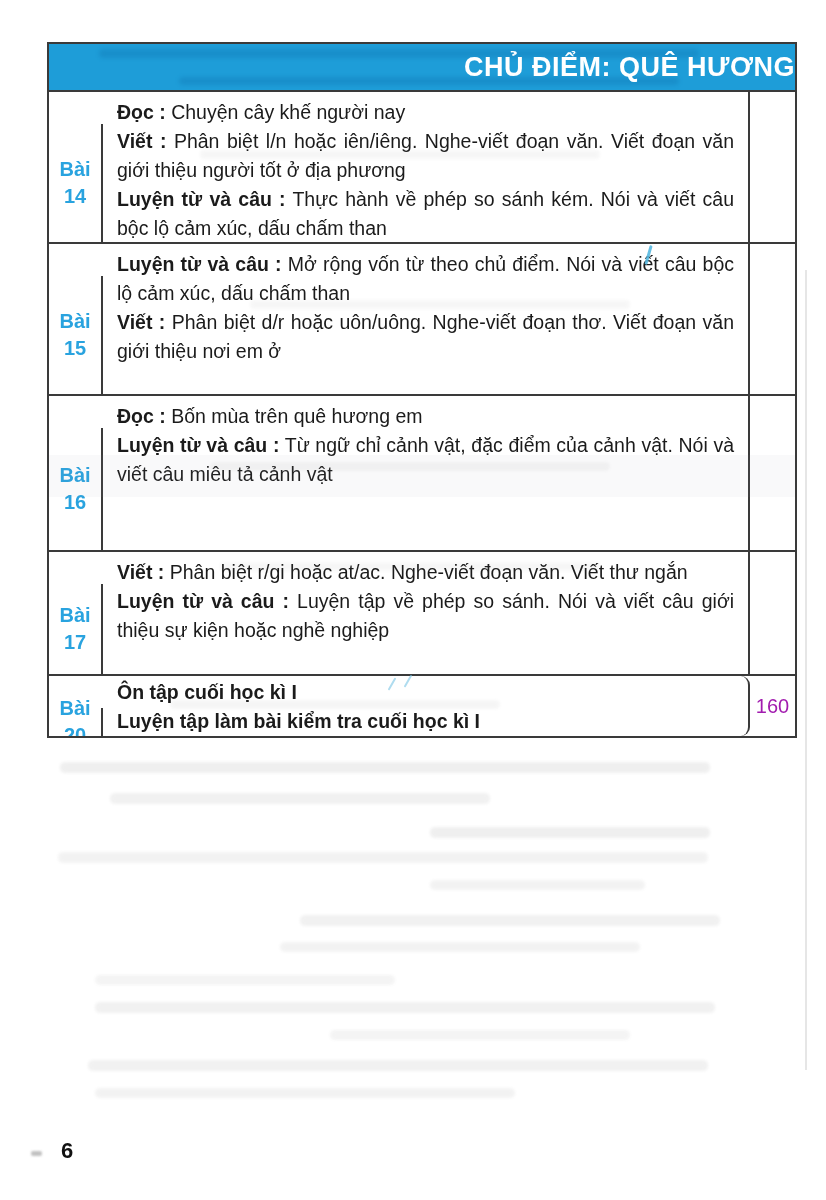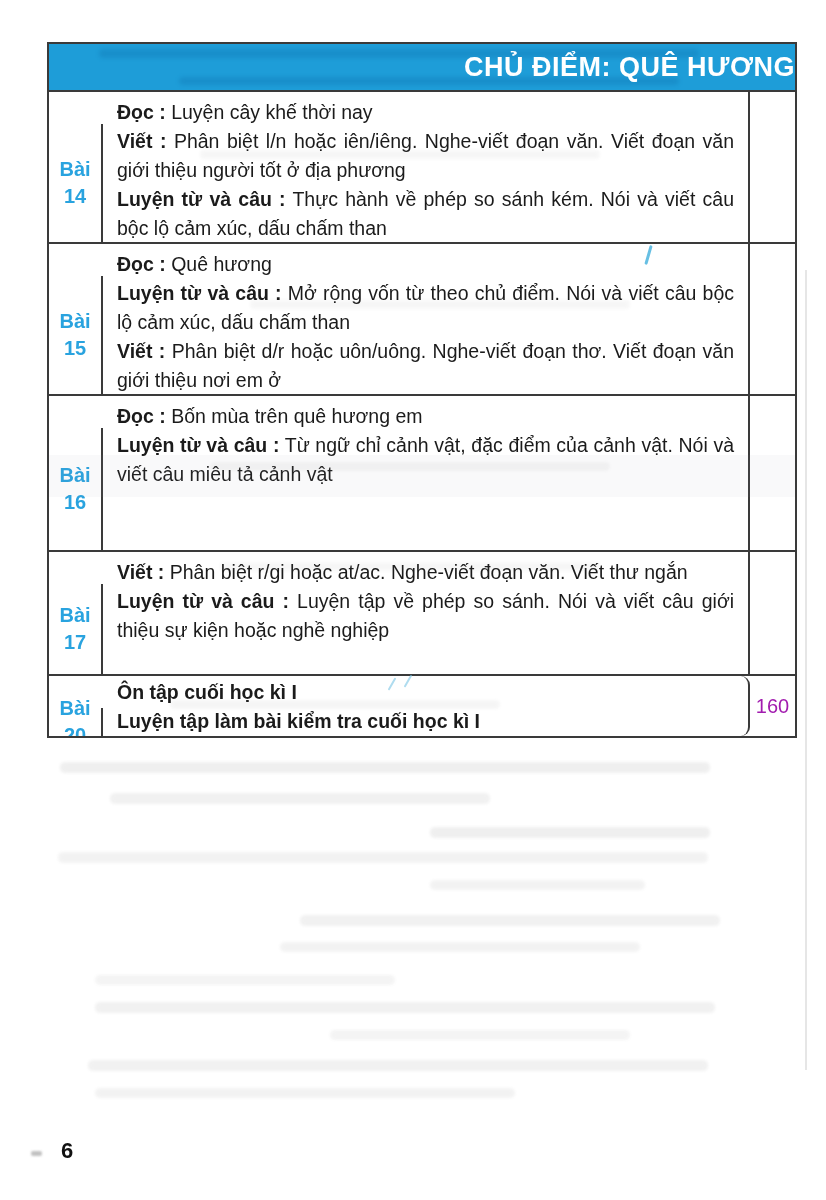--- a/index.html
+++ b/index.html
@@ -150,36 +150,35 @@
     <div class="banner-bleed b2"></div>
     <span class="banner-title">CHỦ ĐIỂM: QUÊ HƯƠNG</span>
   </div>
 
   <div class="trow h152">
     <div class="lesson-cell">
       <span>Bài</span>
       <span>14</span>
     </div>
     <div class="content-cell">
-      <p><b class="item-label">Đọc :</b> <span>Luyện cây khế thời nay</span></p>
+      <p><b class="item-label">Đọc :</b> <span>Chuyện cây khế người nay</span></p>
       <p><b class="item-label">Viết :</b> <span>Phân biệt l/n hoặc iên/iêng. Nghe-viết đoạn văn. Viết đoạn văn giới thiệu người tốt ở địa phương</span></p>
       <p><b class="item-label">Luyện từ và câu :</b> <span>Thực hành về phép so sánh kém. Nói và viết câu bộc lộ cảm xúc, dấu chấm than</span></p>
     </div>
     <div class="pageref-cell">
         <span></span>
       </div>
   </div>
 
   <div class="trow h152">
     <div class="lesson-cell">
       <span>Bài</span>
       <span>15</span>
     </div>
     <div class="content-cell">
-      <p><b class="item-label">Đọc :</b> <span>Quê hương</span></p>
       <p><b class="item-label">Luyện từ và câu :</b> <span>Mở rộng vốn từ theo chủ điểm. Nói và viết câu bộc lộ cảm xúc, dấu chấm than</span></p>
       <p><b class="item-label">Viết :</b> <span>Phân biệt d/r hoặc uôn/uông. Nghe-viết đoạn thơ. Viết đoạn văn giới thiệu nơi em ở</span></p>
     </div>
     <div class="pageref-cell">
         <span></span>
       </div>
   </div>
 
   <div class="trow h156">
     <div class="lesson-cell">

